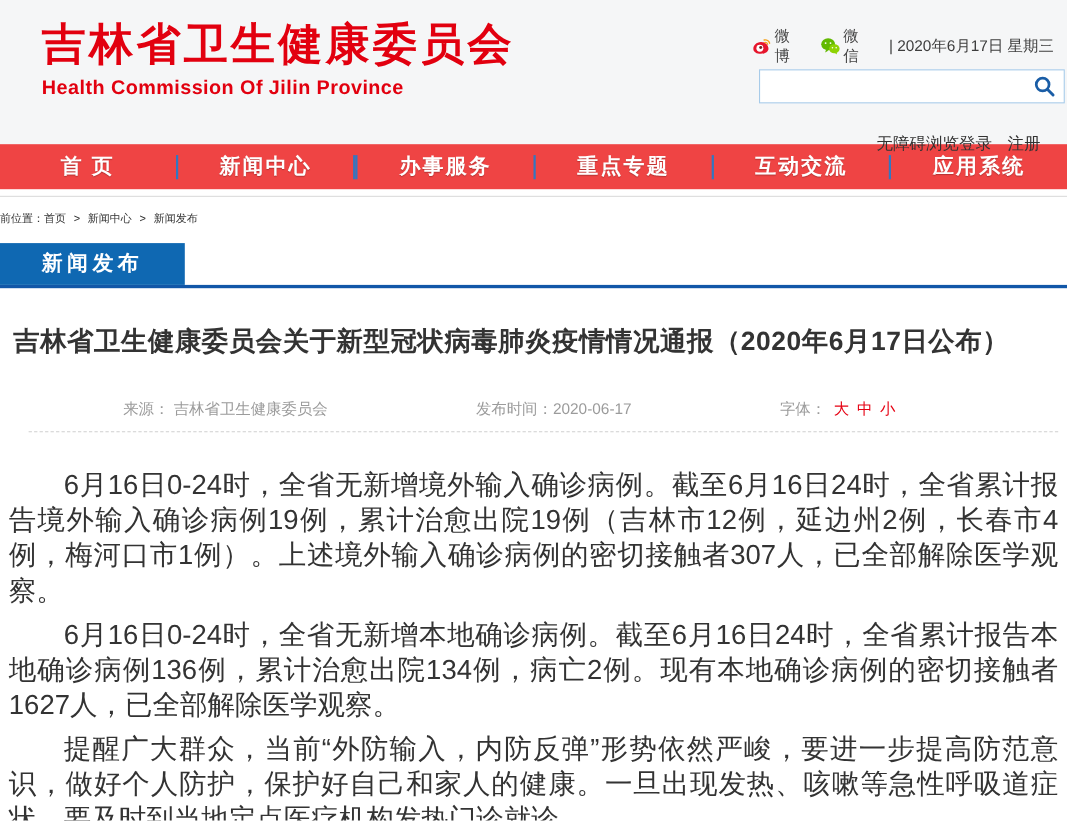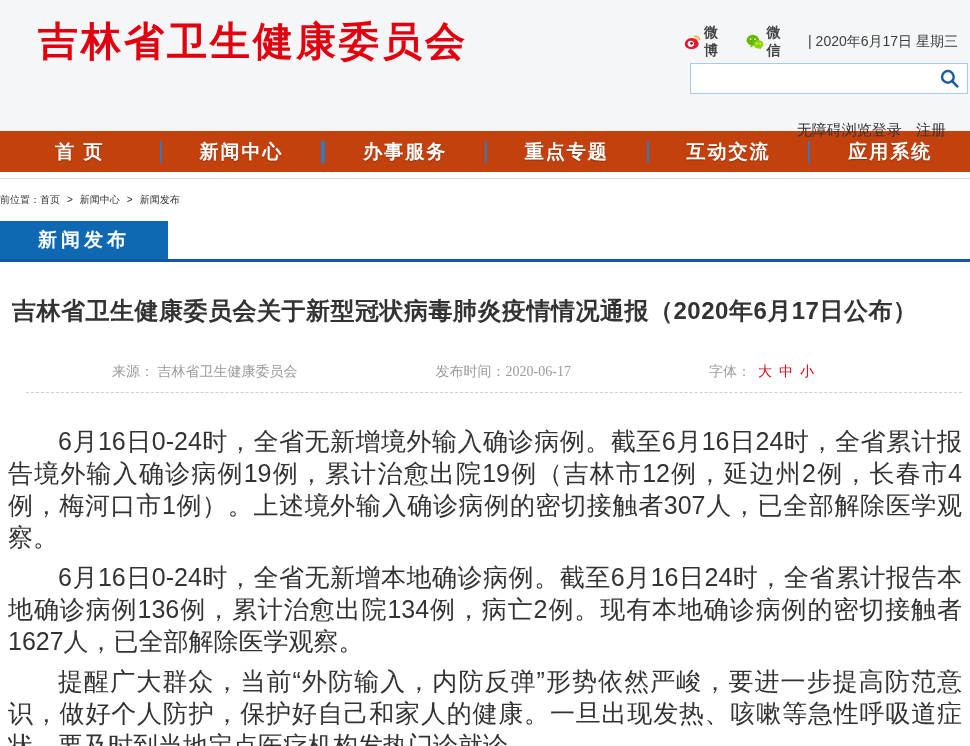--- a/index.html
+++ b/index.html
@@ -11,63 +11,64 @@
   }
 
   
   .header { position:relative; height:131px; background:#f5f6f7; }
   .logo { position:absolute; left:38px; top:18px; }
   .logo-cn { font-size:40px; font-weight:bold; color:#e2000f; letter-spacing:3px; line-height:1.15; }
   .logo-en { font-size:18px; font-weight:bold; color:#e2000f; margin-top:5px; letter-spacing:0.4px; }
 
   .header-right { position:absolute; top:32px; right:0; width:300px; }
   .social-row { display:flex; align-items:center; justify-content:flex-end; padding-right:12px; font-size:14px; color:#464646; height:20px; }
-  .social-link { display:flex; align-items:center; gap:3px; color:#464646; text-decoration:none; margin-left:14px; cursor:pointer;font-weight:bold; }
+  .social-link { display:flex; align-items:center; gap:3px; color:#464646; text-decoration:none; margin-left:14px; cursor:pointer; }
   .icon-box { display:inline-flex; align-items:center; }
   .date-text { margin-left:14px; color:#3d3d3d; white-space:nowrap; }
 
   .search-box { margin:11px 2px 0 auto; width:278px; height:31px; background:#ffffff; border:1px solid #a7cbe9; display:flex; align-items:center; }
   .search-input { flex:1; border:0; outline:0; height:27px; padding:0 8px; font-size:14px; background:transparent; color:#333; }
   .search-btn { border:0; background:transparent; width:36px; height:29px; cursor:pointer; display:flex; align-items:center; justify-content:center; padding:0; }
 
   .links-row { margin-top:27px; text-align:right; padding-right:24px; font-size:15px; color:#333; }
   .links-row a { color:#333; text-decoration:none; cursor:pointer; }
   .links-row .link-register { margin-left:10px; }
 
   
-  .nav { height:41px; background:#c2410c; display:flex; align-items:center; }
+  .nav { height:41px; background:#ef4444; display:flex; align-items:center; }
   .nav-item { flex:1; text-align:center; color:#ffffff; font-size:19px; font-weight:bold; text-decoration:none; letter-spacing:2px; line-height:41px; cursor:pointer; text-shadow:0 1px 1px rgba(0,0,0,0.25); }
   .nav-sep { width:2px; height:22px; background:#3277c1; flex:0 0 auto; }
   .nav-underline { height:1px; background:#dcdcdc; margin-top:6px; }
 
   
   .breadcrumb { margin-top:12px; font-size:10px; color:#333; line-height:18px; }
   .breadcrumb a { color:#333; text-decoration:none; cursor:pointer; }
   .crumb-sep { margin:0 7px; color:#333; }
 
   
   .tab-row { margin-top:12px; border-bottom:3px solid #1157a8; line-height:0; }
   .section-tab { display:inline-block; width:168px; height:38px; line-height:38px; background:#0f68b2; color:#ffffff; text-align:center; font-size:19px; font-weight:bold; letter-spacing:4px; cursor:pointer; }
 
   
   .article { padding:0 8px; }
   .article-title { margin:33px 4px 0; font-size:24px; font-weight:bold; color:#333; line-height:32px; letter-spacing:0.5px; }
   .article-meta { display:flex; justify-content:space-between; margin:36px 148px 0 104px; font-size:14px; color:#9b9b9b; white-space:nowrap; }
-  .meta-item { color:#9b9b9b;font-family:Liberation Serif, serif; }
+  .meta-item { color:#9b9b9b; }
   .meta-font .size-btn { color:#e60012; margin-left:7px; cursor:pointer; }
   .dashed-sep { border-top:1px dashed #cfcfcf; margin:11px 0 0 18px; }
   .article-body { margin-top:32px; }
   .article-body p { margin:0 0 8px; font-size:25px; line-height:32px; color:#333; text-indent:2em; text-align:justify; }
 </style>
 </head>
 <body>
 
 <div class="header">
   <div class="logo">
     <div class="logo-cn">吉林省卫生健康委员会</div>
+    <div class="logo-en">Health Commission Of Jilin Province</div>
   </div>
 
   <div class="header-right">
     <div class="social-row">
       <a class="social-link">
         <span class="icon-box">
           <svg width="17" height="16" viewBox="0 0 20 18">
             <path fill="#e6162d" d="M9 4.4C4.2 4.6 1 8.2 1 11.6 1 15 4.6 17.2 9 17.2s8.2-2.6 8.2-5.6C17.2 8 13.8 4.2 9 4.4z"></path>
             <circle cx="8" cy="11.2" r="3.7" fill="#ffffff"></circle>
             <circle cx="8.9" cy="10.5" r="1.6" fill="#73241f"></circle>

